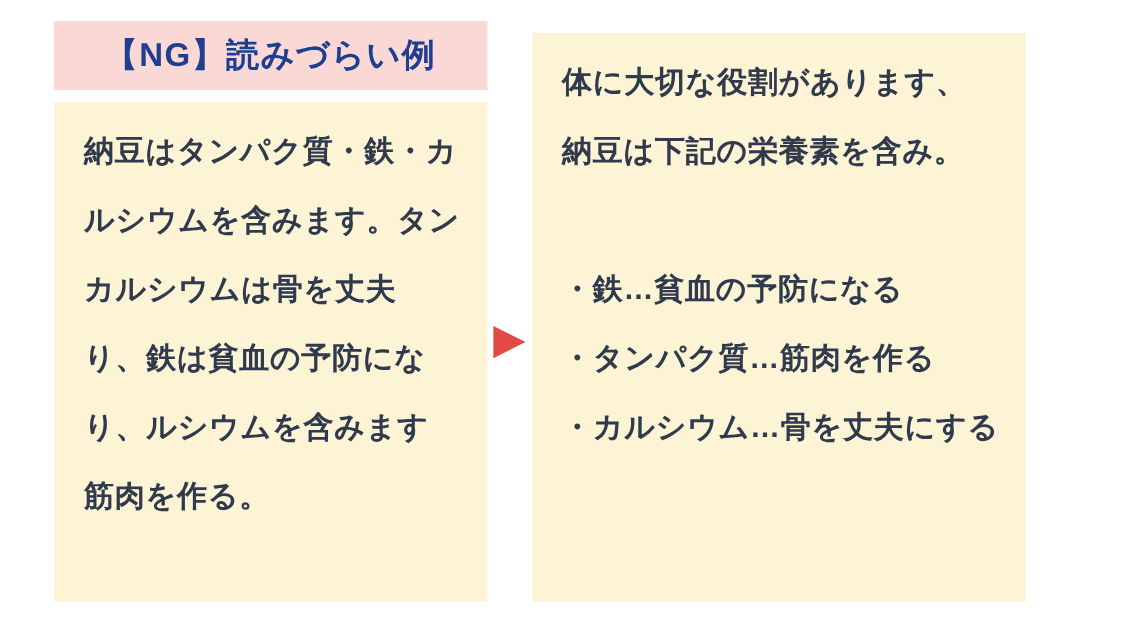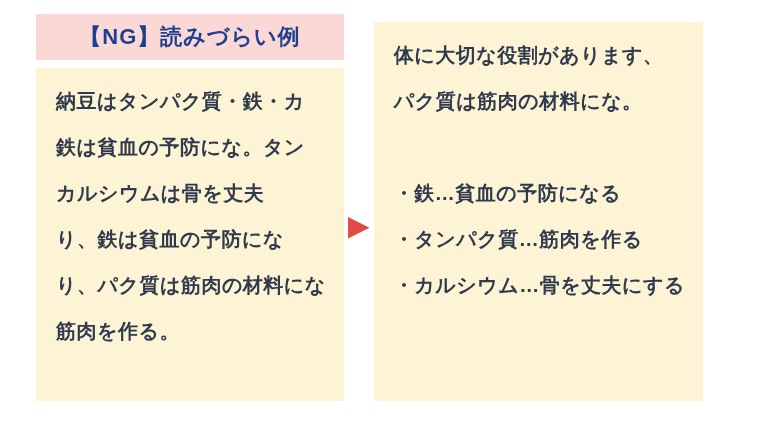--- a/index.html
+++ b/index.html
@@ -68,36 +68,36 @@
 </style>
 </head>
 <body>
 
 <div class="page">
 
   <div class="panel">
     <div class="panel-header ng">【NG】読みづらい例</div>
     <div class="panel-body">
       <div class="line">納豆はタンパク質・鉄・カ</div>
-      <div class="line">鉄は貧血の予防にな。タン</div>
+      <div class="line">ルシウムを含みます。タン</div>
       <div class="line">カルシウムは骨を丈夫</div>
       <div class="line">り、鉄は貧血の予防にな</div>
-      <div class="line">り、パク質は筋肉の材料にな</div>
+      <div class="line">り、ルシウムを含みます</div>
       <div class="line">筋肉を作る。</div>
     </div>
   </div>
 
   <div class="arrow-col">
     <span class="arrow-glyph">▶</span>
   </div>
 
   <div class="panel">
     <div class="panel-body">
       <div class="line">体に大切な役割があります、</div>
-      <div class="line">パク質は筋肉の材料にな。</div>
+      <div class="line">納豆は下記の栄養素を含み。</div>
       <div class="line"></div>
       <div class="line">・鉄…貧血の予防になる</div>
       <div class="line">・タンパク質…筋肉を作る</div>
       <div class="line">・カルシウム…骨を丈夫にする</div>
     </div>
   </div>
 
 </div>
 
 </body></html>

